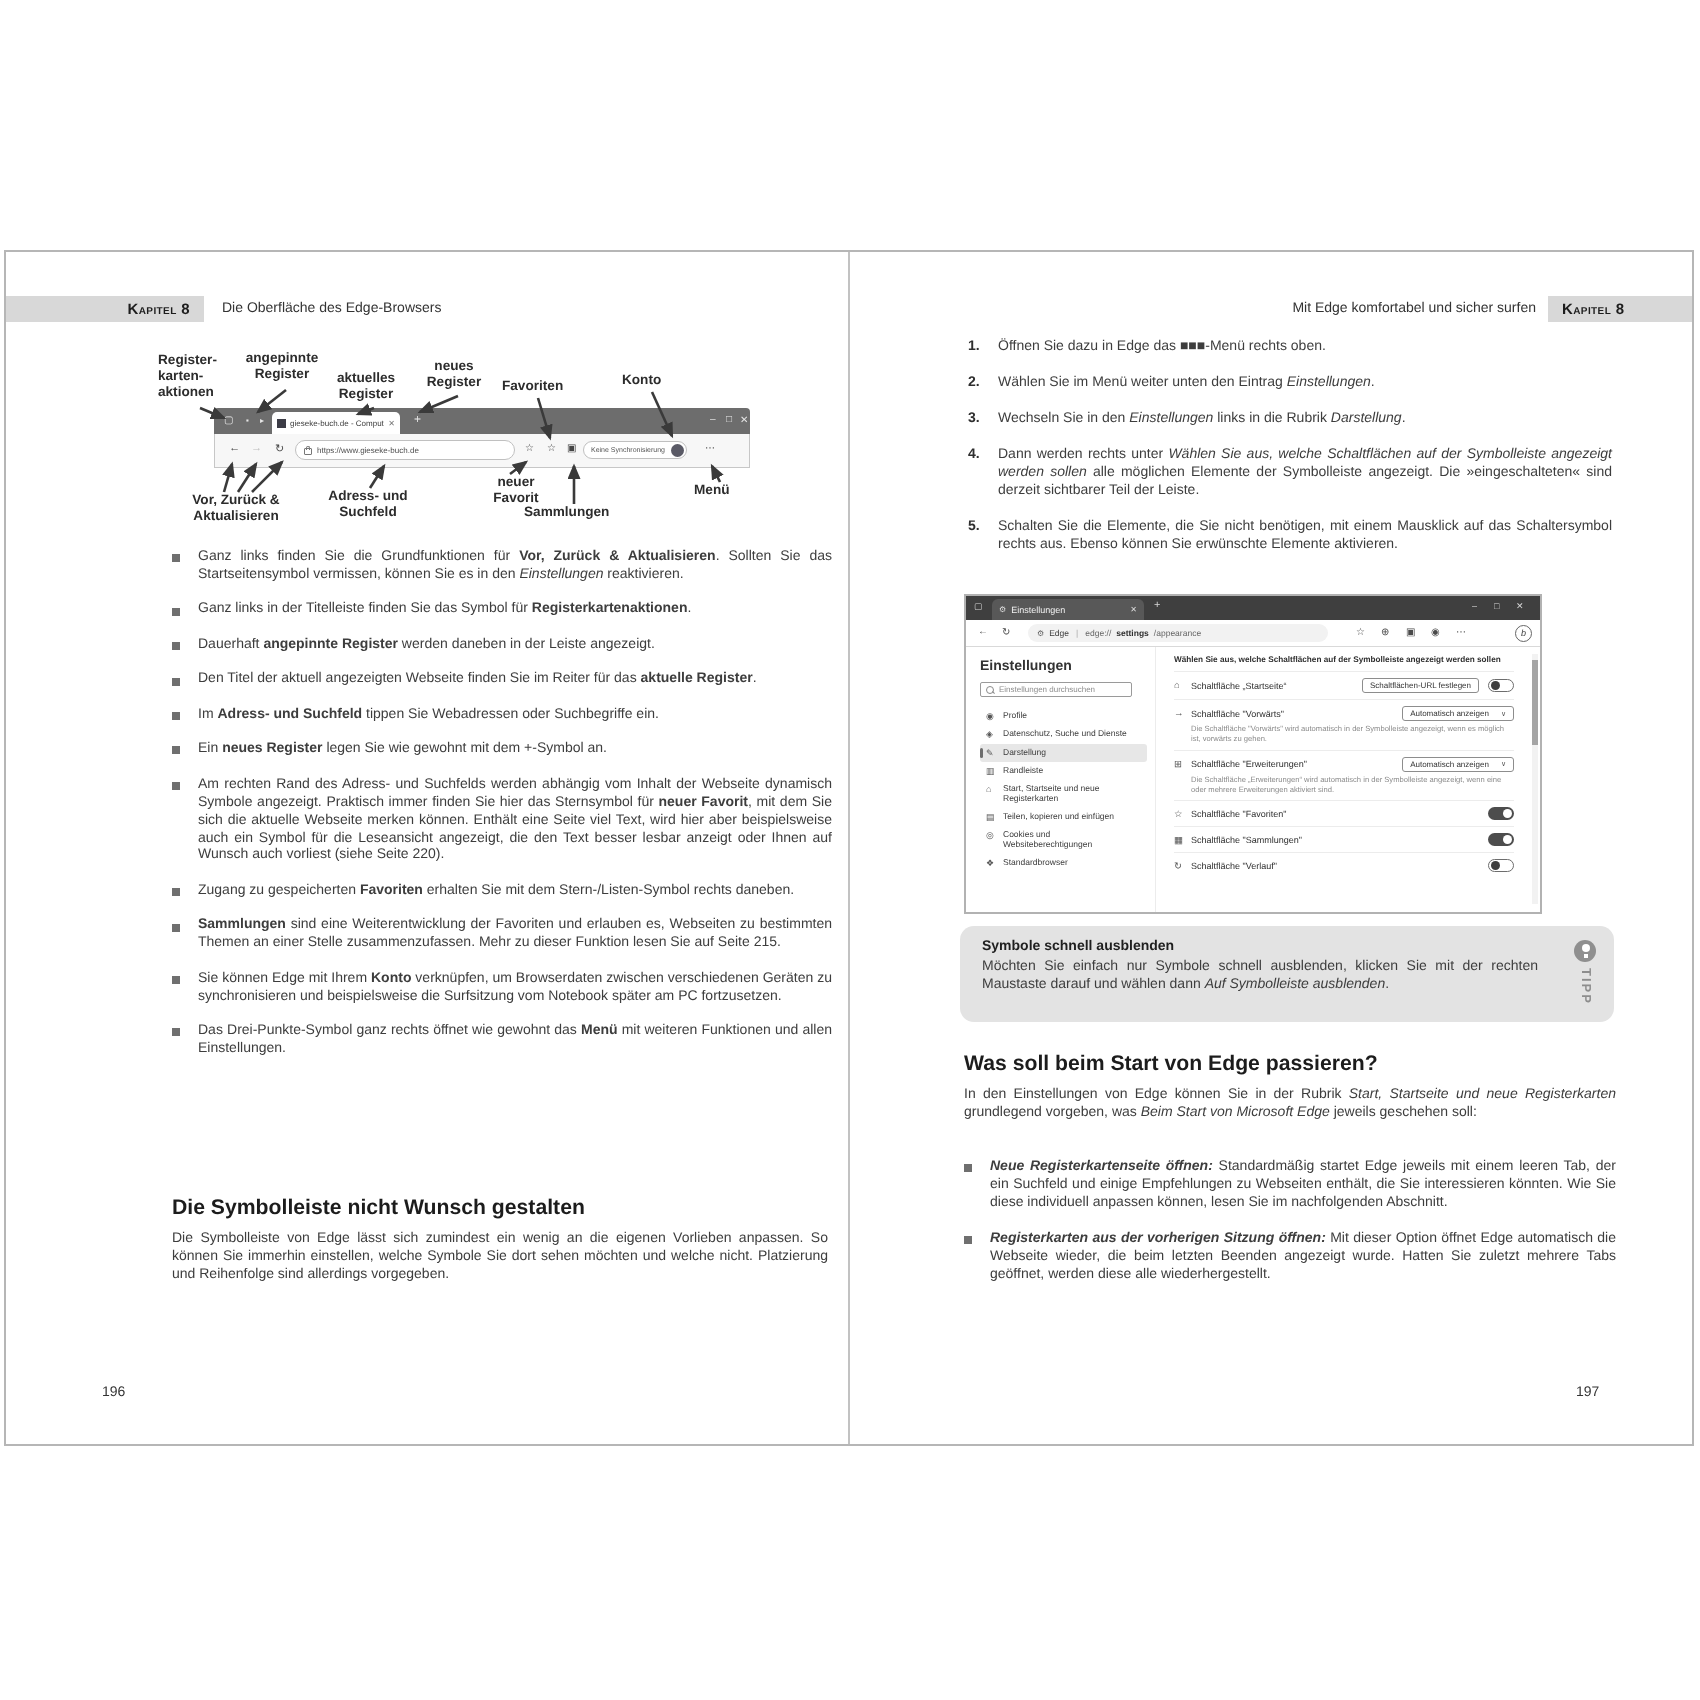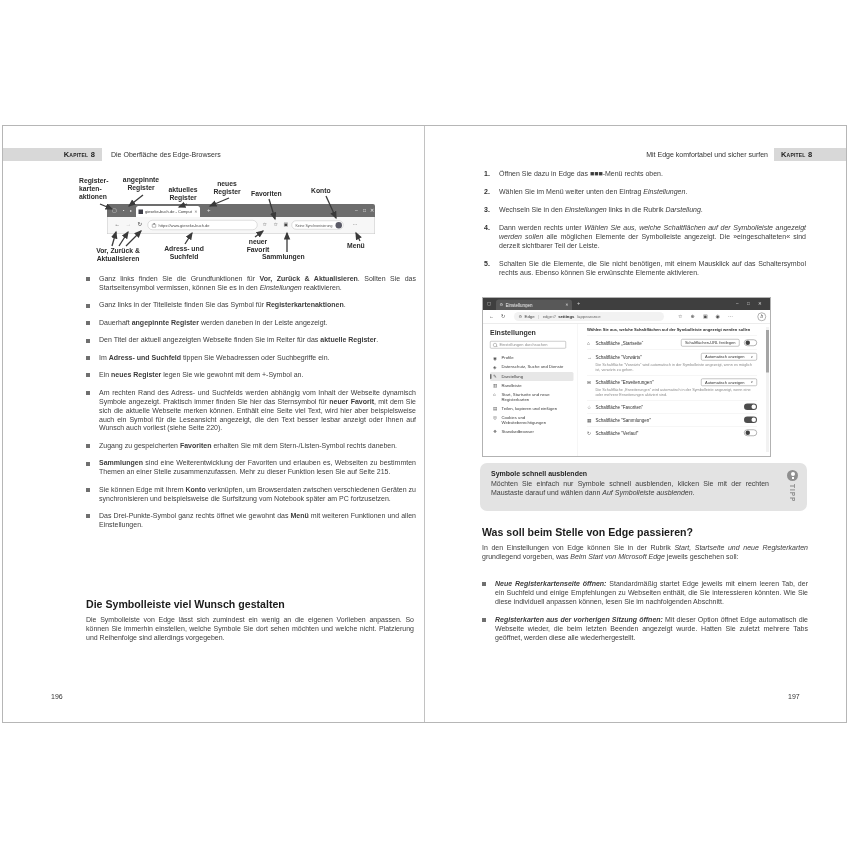--- a/index.html
+++ b/index.html
@@ -231,21 +231,21 @@
       <li><span><span>Den Titel der aktuell angezeigten Webseite finden Sie im Reiter für das </span><span style="font-weight: bold;">aktuelle Register</span><span>.</span></span></li>
       <li><span><span>Im </span><span style="font-weight: bold;">Adress- und Suchfeld</span><span> tippen Sie Webadressen oder Suchbegriffe ein.</span></span></li>
       <li><span><span>Ein </span><span style="font-weight: bold;">neues Register</span><span> legen Sie wie gewohnt mit dem +-Symbol an.</span></span></li>
       <li><span><span>Am rechten Rand des Adress- und Suchfelds werden abhängig vom Inhalt der Webseite dynamisch Symbole angezeigt. Praktisch immer finden Sie hier das Sternsymbol für </span><span style="font-weight: bold;">neuer Favorit</span><span>, mit dem Sie sich die aktuelle Webseite merken können. Enthält eine Seite viel Text, wird hier aber beispielsweise auch ein Symbol für die Leseansicht angezeigt, die den Text besser lesbar anzeigt oder Ihnen auf Wunsch auch vorliest (siehe Seite 220).</span></span></li>
       <li><span><span>Zugang zu gespeicherten </span><span style="font-weight: bold;">Favoriten</span><span> erhalten Sie mit dem Stern-/Listen-Symbol rechts daneben.</span></span></li>
       <li><span><span style="font-weight: bold;">Sammlungen</span><span> sind eine Weiterentwicklung der Favoriten und erlauben es, Webseiten zu bestimmten Themen an einer Stelle zusammenzufassen. Mehr zu dieser Funktion lesen Sie auf Seite 215.</span></span></li>
       <li><span><span>Sie können Edge mit Ihrem </span><span style="font-weight: bold;">Konto</span><span> verknüpfen, um Browserdaten zwischen verschiedenen Geräten zu synchronisieren und beispielsweise die Surfsitzung vom Notebook später am PC fortzusetzen.</span></span></li>
       <li><span><span>Das Drei-Punkte-Symbol ganz rechts öffnet wie gewohnt das </span><span style="font-weight: bold;">Menü</span><span> mit weiteren Funktionen und allen Einstellungen.</span></span></li>
     </ul>
 
-    <div class="sec-h" style="left:83px;top:472px;">Die Symbolleiste viel Wunsch gestalten</div>
+    <div class="sec-h" style="left:83px;top:472px;">Die Symbolleiste nicht Wunsch gestalten</div>
     <div class="para" style="left:83px;top:489px;width:328px;"><span>Die Symbolleiste von Edge lässt sich zumindest ein wenig an die eigenen Vorlieben anpassen. So können Sie immerhin einstellen, welche Symbole Sie dort sehen möchten und welche nicht. Platzierung und Reihenfolge sind allerdings vorgegeben.</span></div>
     <div class="pagenum" style="left:48px;">196</div>
   </div>
 
   <div class="page right">
     <div class="chap-title">Mit Edge komfortabel und sicher surfen</div>
     <div class="chap-bar">
       <span class="chap-label">Kapitel 8</span>
     </div>
 
@@ -421,21 +421,21 @@
 
     <div class="tip">
       <h3>Symbole schnell ausblenden</h3>
       <div class="tiptext"><span>Möchten Sie einfach nur Symbole schnell ausblenden, klicken Sie mit der rechten Maustaste darauf und wählen dann </span><span style="font-style: italic;">Auf Symbolleiste ausblenden</span><span>.</span></div>
       <div class="tip-side">
         <span class="tip-icon"></span>
         <span class="tip-vlabel">Tipp</span>
       </div>
     </div>
 
-    <div class="sec-h" style="left:57px;top:400px;">Was soll beim Stelle von Edge passieren?</div>
+    <div class="sec-h" style="left:57px;top:400px;">Was soll beim Start von Edge passieren?</div>
     <div class="para" style="left:57px;top:417px;width:326px;"><span>In den Einstellungen von Edge können Sie in der Rubrik </span><span style="font-style: italic;">Start, Startseite und neue Registerkarten</span><span> grundlegend vorgeben, was </span><span style="font-style: italic;">Beim Start von Microsoft Edge</span><span> jeweils geschehen soll:</span></div>
 
     <ul class="rbullets">
       <li><span><span style="font-weight: bold; font-style: italic;">Neue Registerkartenseite öffnen:</span><span> Standardmäßig startet Edge jeweils mit einem leeren Tab, der ein Suchfeld und einige Empfehlungen zu Webseiten enthält, die Sie interessieren könnten. Wie Sie diese individuell anpassen können, lesen Sie im nachfolgenden Abschnitt.</span></span></li>
       <li><span><span style="font-weight: bold; font-style: italic;">Registerkarten aus der vorherigen Sitzung öffnen:</span><span> Mit dieser Option öffnet Edge automatisch die Webseite wieder, die beim letzten Beenden angezeigt wurde. Hatten Sie zuletzt mehrere Tabs geöffnet, werden diese alle wiederhergestellt.</span></span></li>
     </ul>
 
     <div class="pagenum" style="left:363px;">197</div>
   </div>
 

